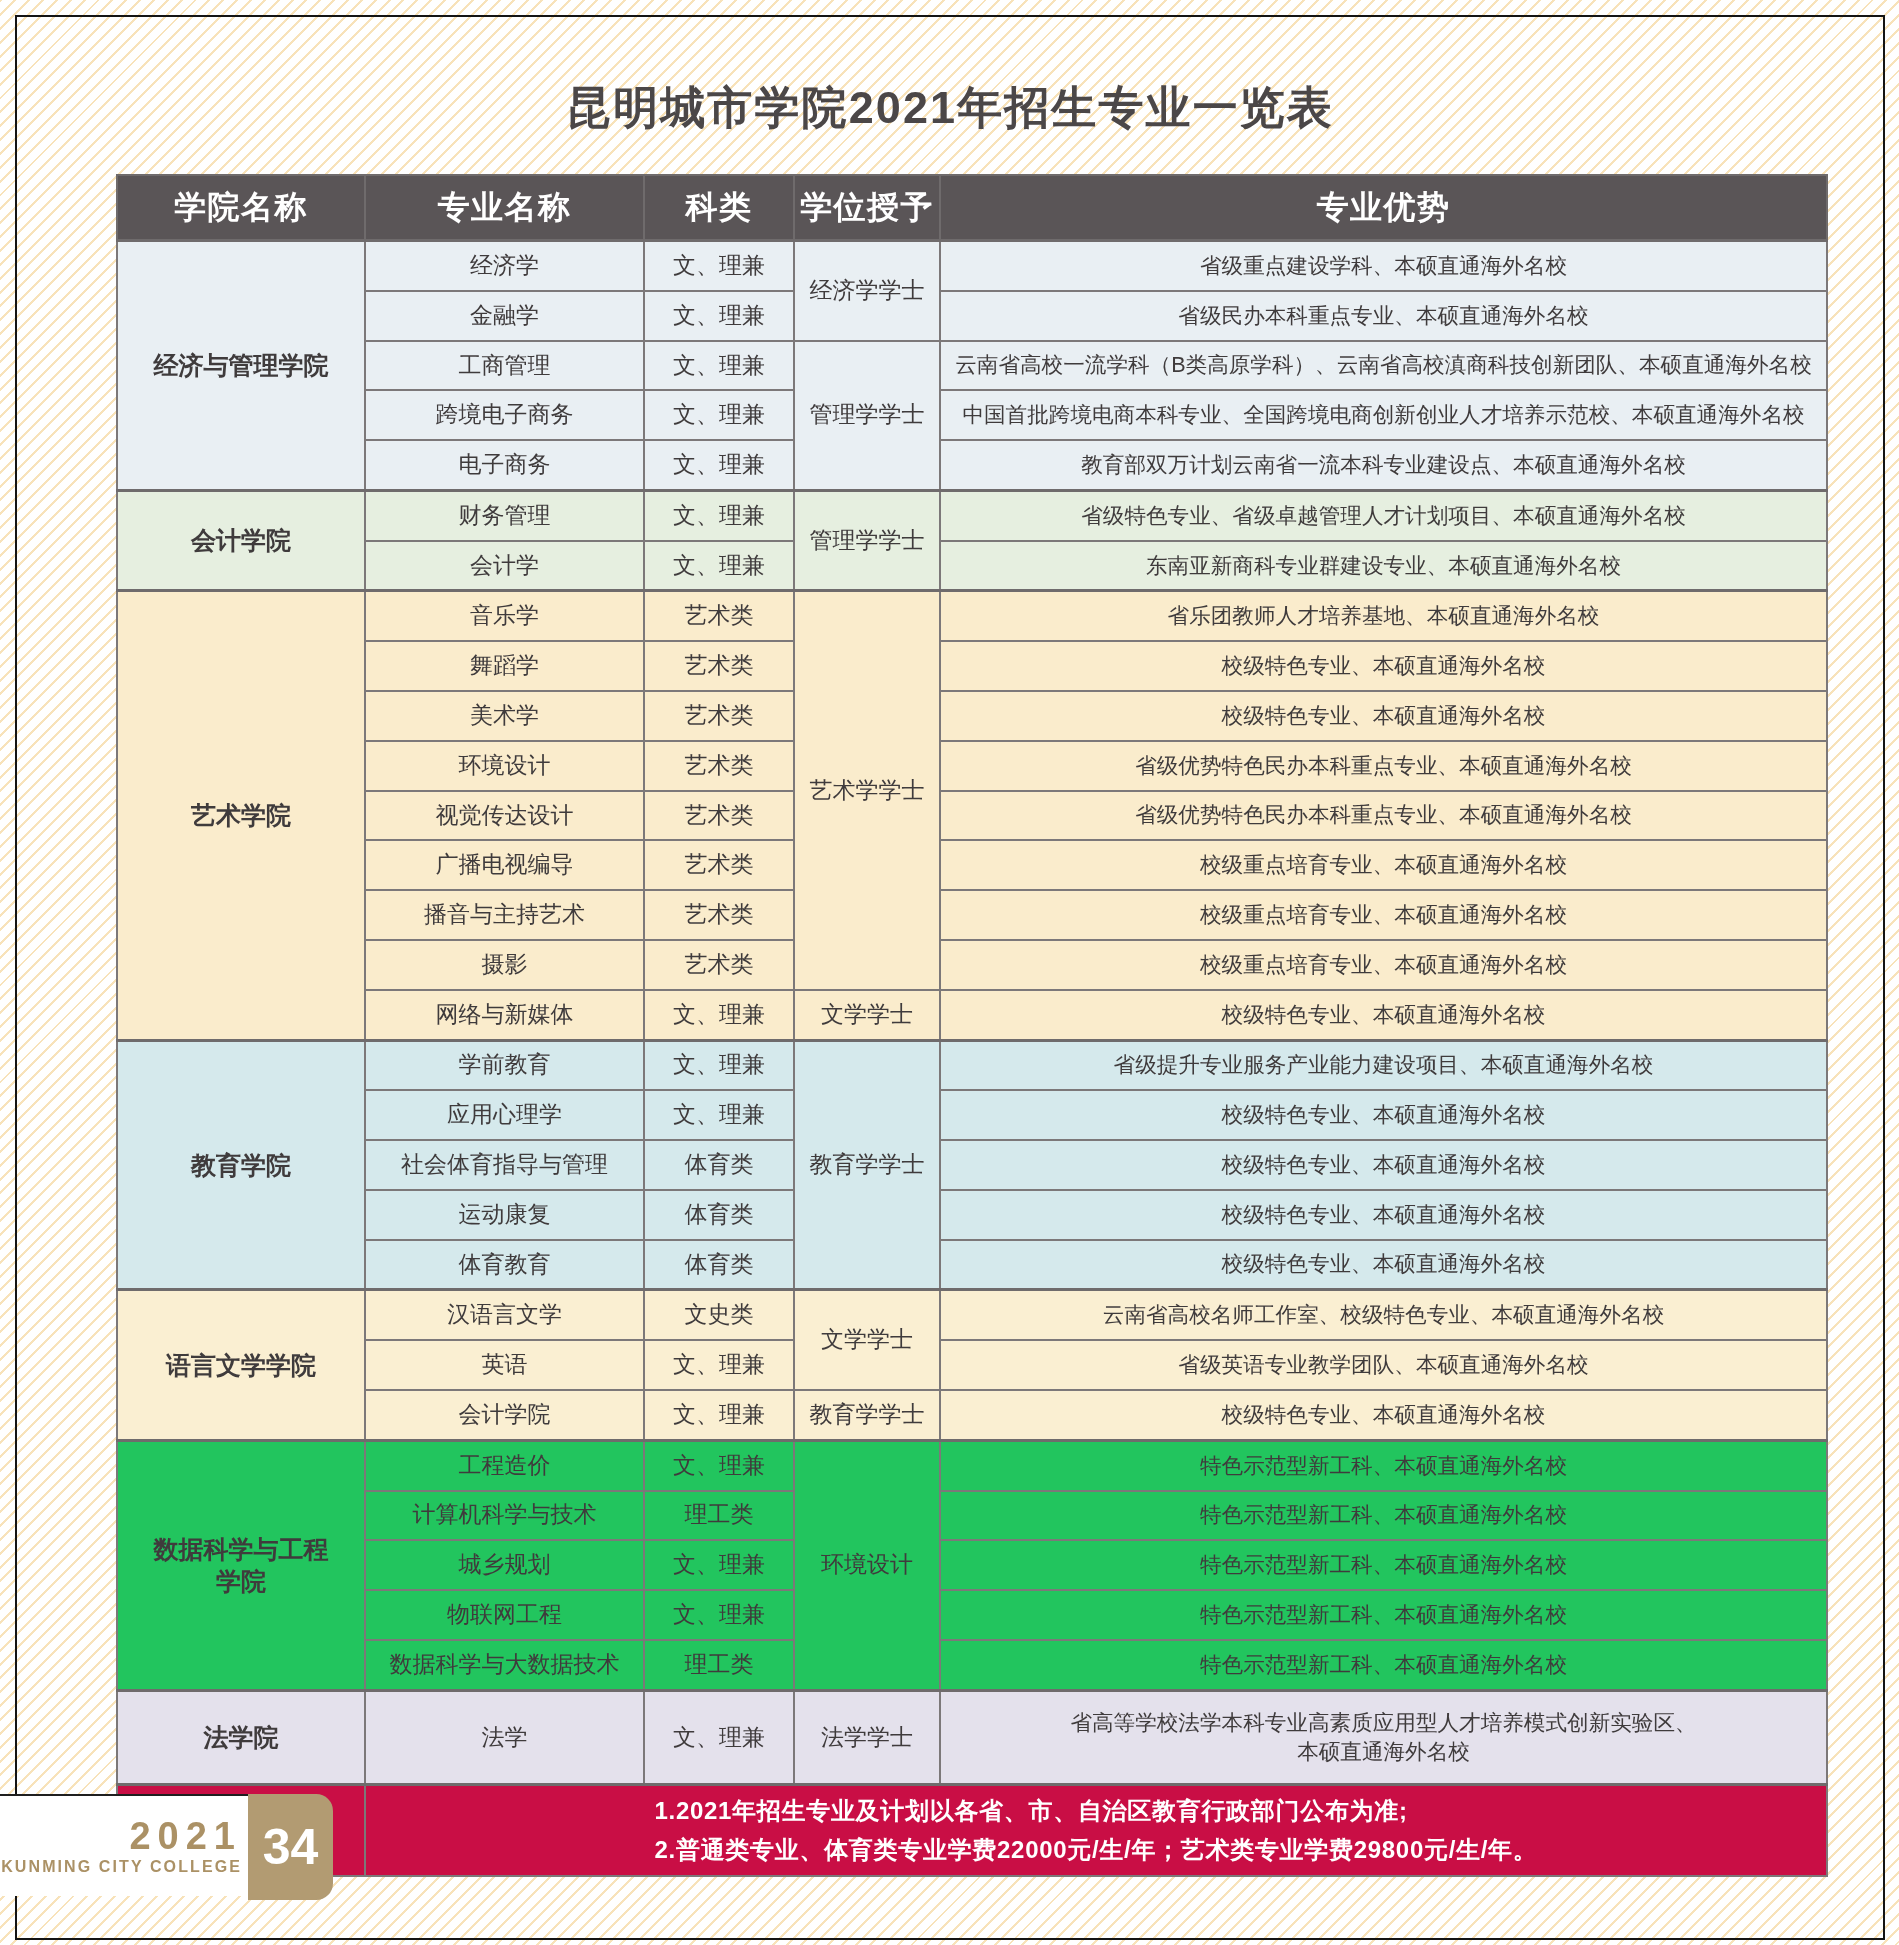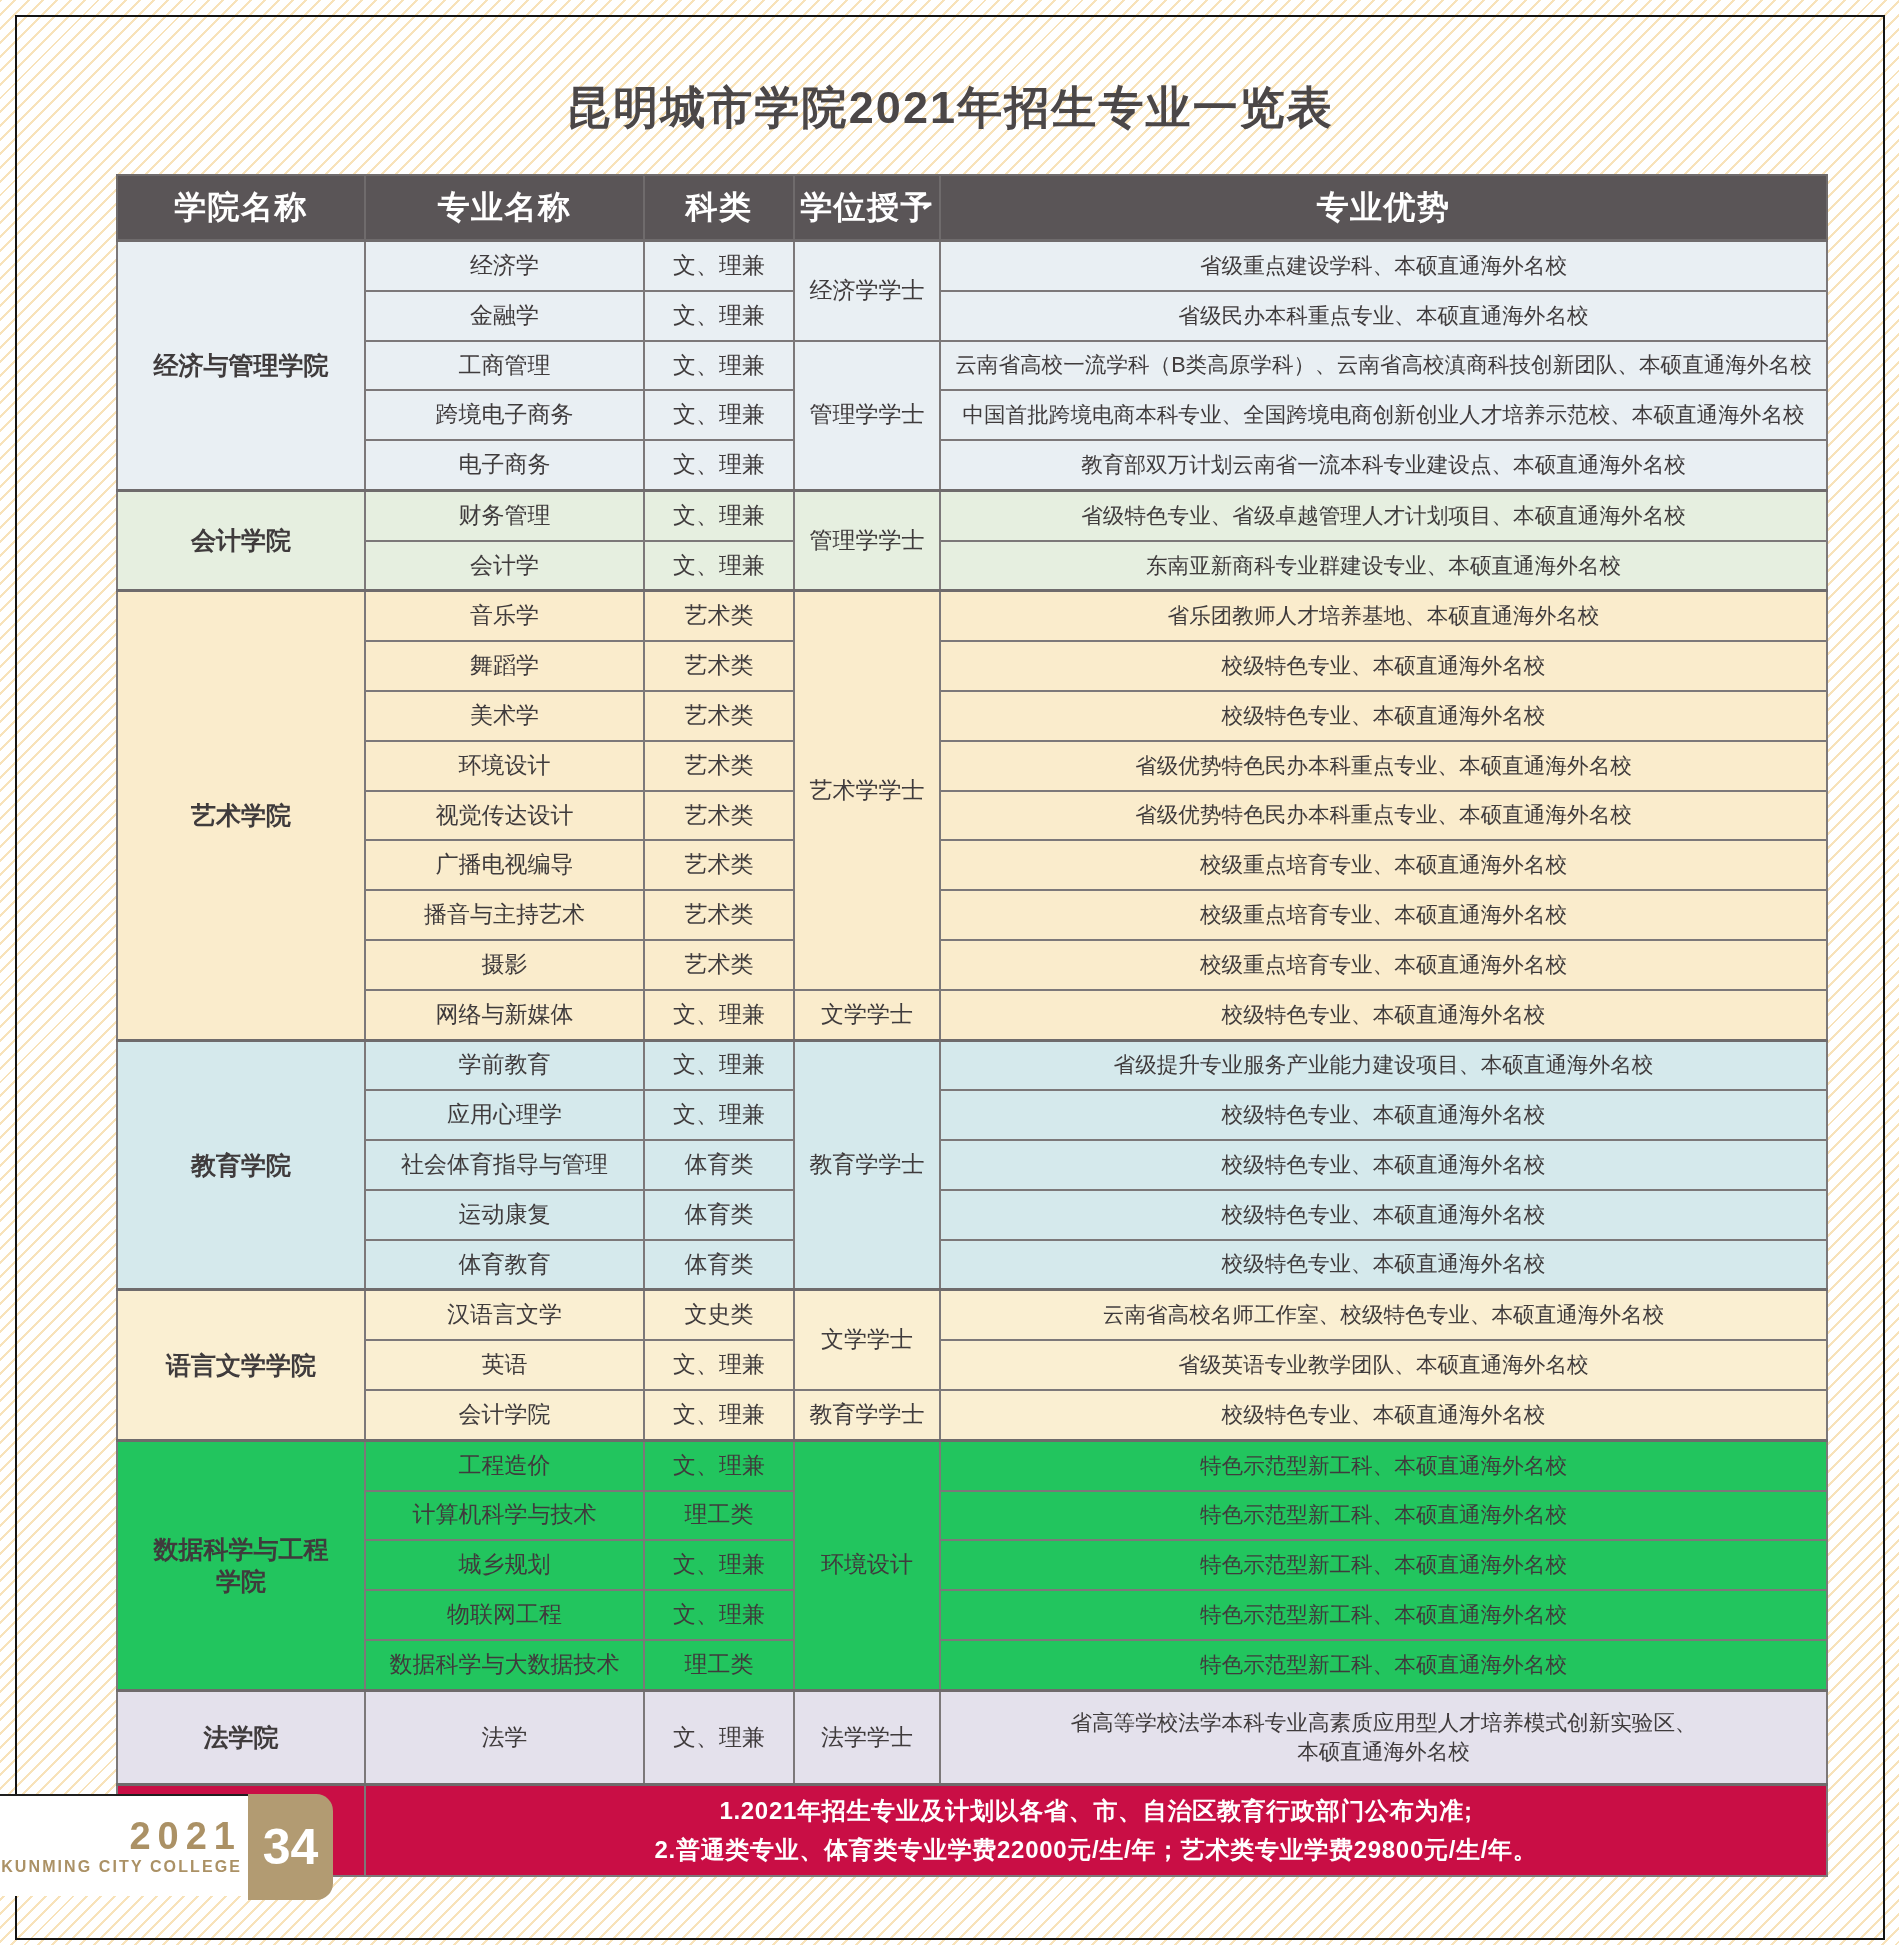--- a/index.html
+++ b/index.html
@@ -48,21 +48,21 @@
   tr.sec-art  td { background:#faeccc; }
   tr.sec-edu  td { background:#d5e9ec; }
   tr.sec-lang td { background:#faefd2; }
   tr.sec-data td { background:#22c55e; }
   tr.sec-law  td { background:#e4e1ec; }
   tr.sec-law  td { height:89px; }
   tr.sec-note td { background:#c90e45; color:#ffffff; height:86px; }
   td.note-label { font-size:29px; font-weight:bold; letter-spacing:4.2px; }
   td.note-cell { text-align:center; }
   .note-inner {
-    display:inline-block; text-align:center; white-space:pre-line;
+    display:inline-block; text-align:left; white-space:pre-line;
     font-size:24px; line-height:1.6; font-weight:bold; letter-spacing:0.7px;
   }
   .footer { position:absolute; left:0; top:1794px; display:flex; z-index:5; }
   .footer-white {
     width:248px; height:102px; background:#ffffff;
     border-top:2.1px solid #1f1f1f;
     display:flex; flex-direction:column; justify-content:center; align-items:flex-end;
     padding-right:6px; box-sizing:border-box;
   }
   .footer-year {

